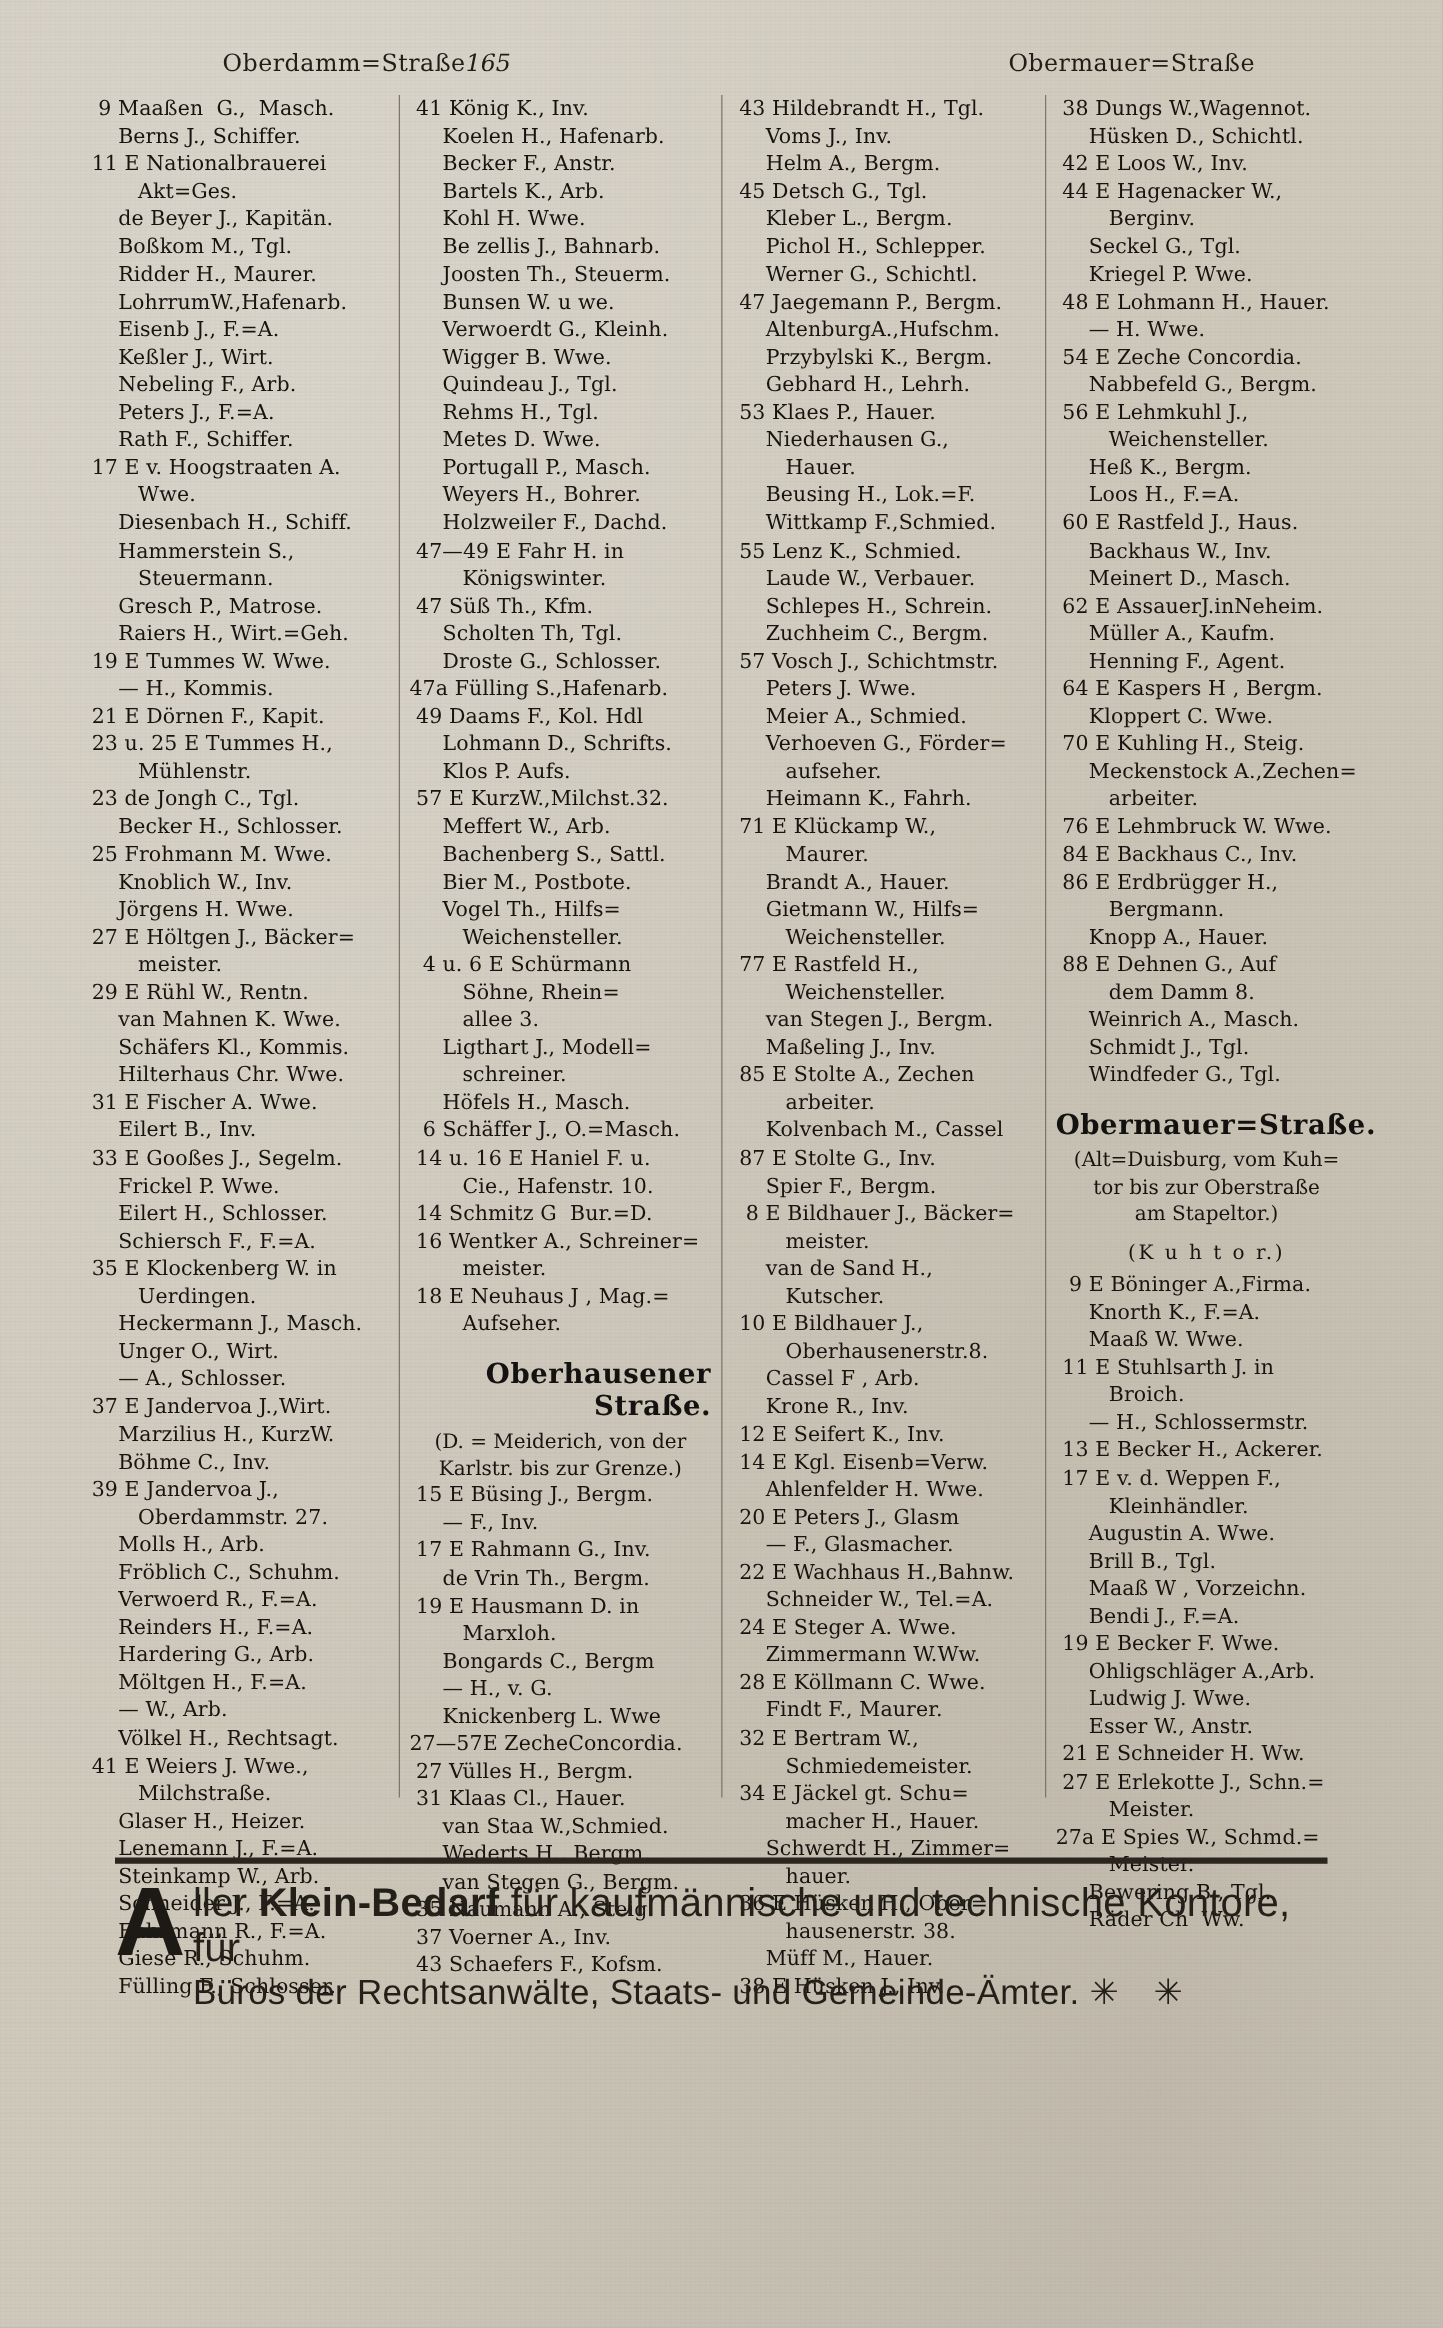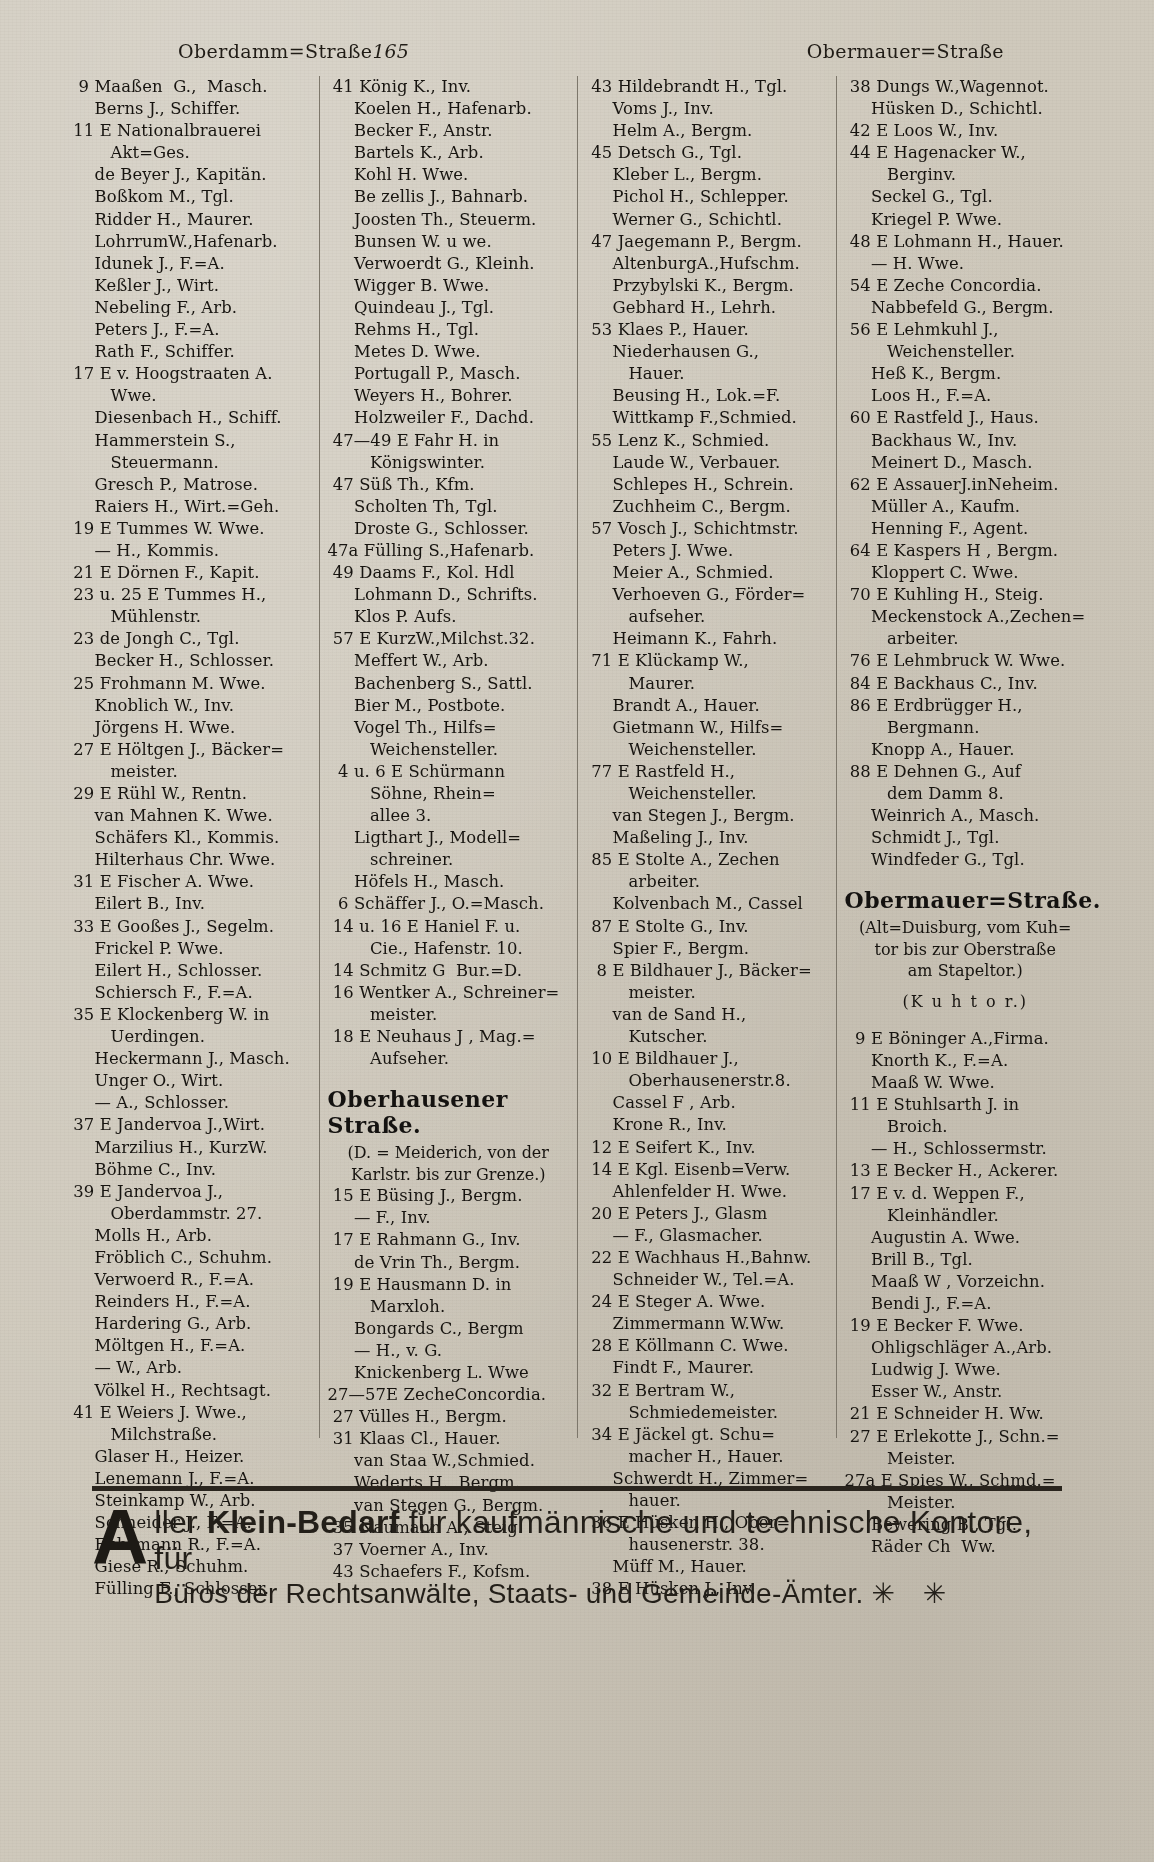--- a/index.html
+++ b/index.html
@@ -46,36 +46,36 @@
   .entry{
     font-size:16.4px;
     line-height:22.1px;
     color:#171410;
     white-space:pre;
     letter-spacing:.1px;
     text-indent:0;
   }
   .secthead{
     font-size:22px;
-    text-align:left;
+    text-align:right;
     font-weight:bold;
     margin:16px 0 4px 0;
     letter-spacing:.5px;
     color:#141210;
   }
   .sectnote{
     font-size:16px;
     line-height:21.5px;
     text-align:center;
     color:#171410;
   }
   .sectnote2{
     font-size:16px;
     text-align:center;
-    margin:10px 0 17px 0;
+    margin:10px 0 6px 0;
     letter-spacing:2px;
     color:#171410;
   }
   
   .rule{
     position:absolute;left:92px;right:92px;top:1486px;
     height:5px;background:#2a251e;
   }
   .ad{
     position:absolute;left:92px;right:76px;top:1500px;
@@ -112,21 +112,21 @@
     <div class="col">
       <div id="c1">
           <div class="entry">  9 Maaßen  G.,  Masch.</div>
           <div class="entry">     Berns J., Schiffer.</div>
           <div class="entry"> 11 E Nationalbrauerei</div>
           <div class="entry">        Akt=Ges.</div>
           <div class="entry">     de Beyer J., Kapitän.</div>
           <div class="entry">     Boßkom M., Tgl.</div>
           <div class="entry">     Ridder H., Maurer.</div>
           <div class="entry">     LohrrumW.,Hafenarb.</div>
-          <div class="entry">     Idunek J., F.=A.</div>
+          <div class="entry">     Eisenb J., F.=A.</div>
           <div class="entry">     Keßler J., Wirt.</div>
           <div class="entry">     Nebeling F., Arb.</div>
           <div class="entry">     Peters J., F.=A.</div>
           <div class="entry">     Rath F., Schiffer.</div>
           <div class="entry"> 17 E v. Hoogstraaten A.</div>
           <div class="entry">        Wwe.</div>
           <div class="entry">     Diesenbach H., Schiff.</div>
           <div class="entry">     Hammerstein S.,</div>
           <div class="entry">        Steuermann.</div>
           <div class="entry">     Gresch P., Matrose.</div>

